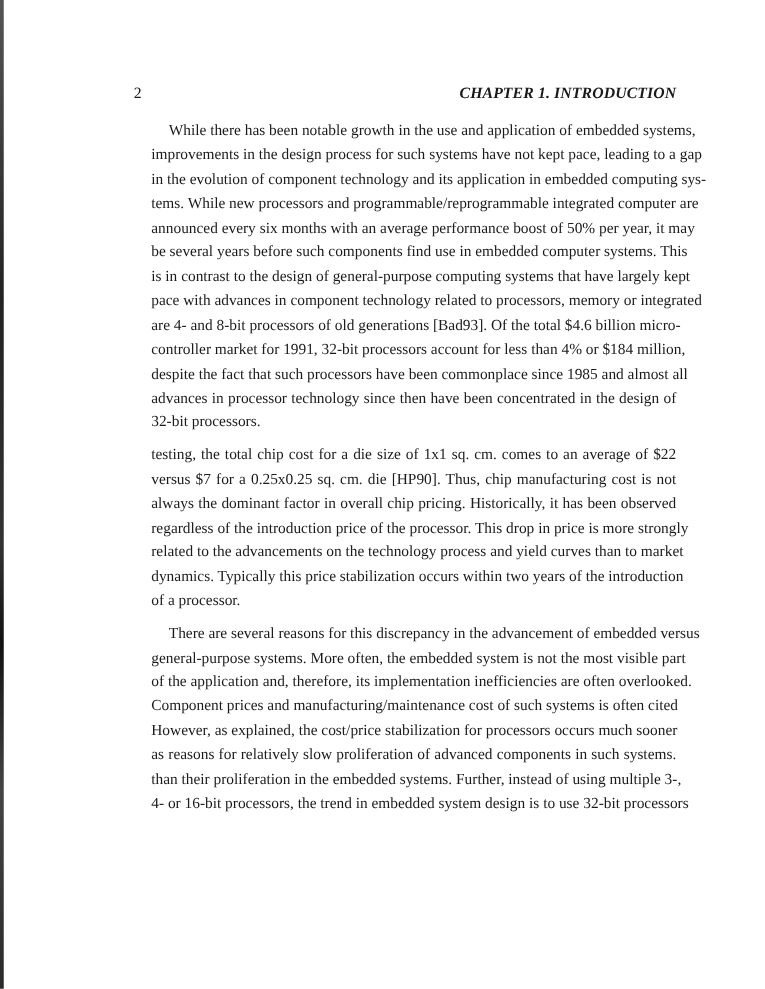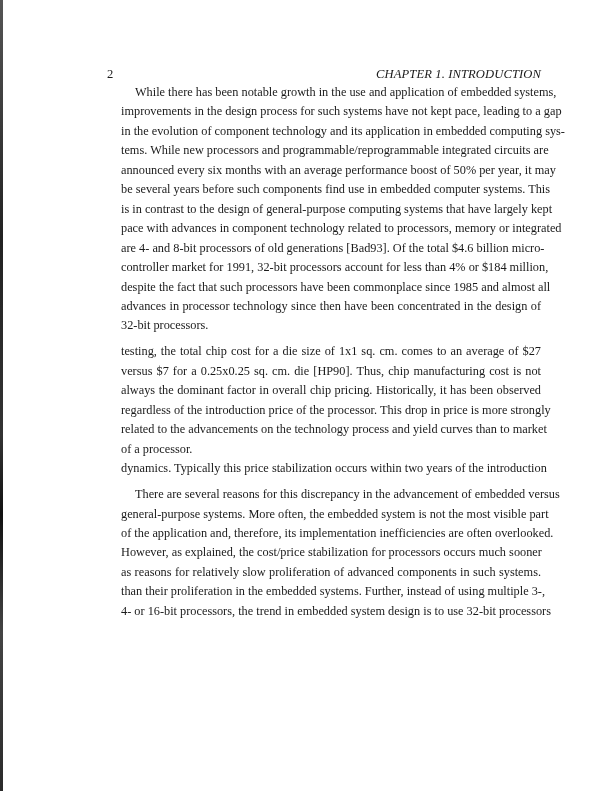--- a/index.html
+++ b/index.html
@@ -9,23 +9,23 @@
   }
   .left-edge {
     position: absolute; left: 0; top: 0; width: 3px; height: 791px;
     background: linear-gradient(to bottom, #555 0%, #222 30%, #333 55%, #111 65%, #444 80%, #2a2a2a 100%);
   }
   .running-head {
     position: absolute; left: 107px; top: 66px; width: 434px; height: 16px;
     font-size: 12.6px; line-height: 16px;
   }
   .page-number { position: absolute; left: 0; top: 0; }
-  .chapter-title { position: absolute; right: 0; top: 0; font-style: italic; letter-spacing: 0.1px; }
+  .chapter-title { position: absolute; right: 0; top: 0; font-style: italic; letter-spacing: 0.1px; font-weight: bold; }
   .body-text {
-    position: absolute; left: 107px; top: 83px; width: 434px;
+    position: absolute; left: 107px; top: 95px; width: 434px;
     font-size: 12.3px; line-height: 19.45px; text-align: justify;
   }
   .body-text p { margin: 0 0 6.5px 0; text-indent: 14px; text-align: justify; }
   .body-text p.last-para { margin-bottom: 16px; }
   .line { display: block; text-align: justify; text-align-last: justify; white-space: nowrap; }
   .line.final { text-align-last: left; }
   .line.indent { padding-left: 14px; }
 </style>
 </head>
 <body>
@@ -35,42 +35,43 @@
 <div class="running-head">
   <span class="page-number">2</span>
   <span class="chapter-title">CHAPTER 1.  INTRODUCTION</span>
 </div>
 
 <div class="body-text">
   <p>
     <span class="line indent">While there has been notable growth in the use and application of embedded systems,</span>
     <span class="line">improvements in the design process for such systems have not kept pace, leading to a gap</span>
     <span class="line">in the evolution of component technology and its application in embedded computing sys-</span>
-    <span class="line">tems.  While new processors and programmable/reprogrammable integrated circuits are</span>
+    <span class="line">tems.  While new processors and programmable/reprogrammable integrated computer are</span>
     <span class="line">announced every six months with an average performance boost of 50% per year, it may</span>
     <span class="line">be several years before such components find use in embedded computer systems.  This</span>
     <span class="line">is in contrast to the design of general-purpose computing systems that have largely kept</span>
     <span class="line">pace with advances in component technology related to processors, memory or integrated</span>
     <span class="line">are 4- and 8-bit processors of old generations [Bad93].  Of the total $4.6 billion micro-</span>
     <span class="line">controller market for 1991, 32-bit processors account for less than 4% or $184 million,</span>
     <span class="line">despite the fact that such processors have been commonplace since 1985 and almost all</span>
     <span class="line">advances in processor technology since then have been concentrated in the design of</span>
     <span class="line final">32-bit processors.</span>
   </p>
   <p>
-    <span class="line">testing, the total chip cost for a die size of 1x1 sq.  cm.  comes to an average of $27</span>
+    <span class="line">testing, the total chip cost for a die size of 1x1 sq.  cm.  comes to an average of $22</span>
     <span class="line">versus $7 for a 0.25x0.25 sq.  cm.  die [HP90].  Thus, chip manufacturing cost is not</span>
     <span class="line">always the dominant factor in overall chip pricing.  Historically, it has been observed</span>
     <span class="line">regardless of the introduction price of the processor. This drop in price is more strongly</span>
     <span class="line">related to the advancements on the technology process and yield curves than to market</span>
+    <span class="line">dynamics.  Typically this price stabilization occurs within two years of the introduction</span>
     <span class="line final">of a processor.</span>
-    <span class="line">dynamics.  Typically this price stabilization occurs within two years of the introduction</span>
   </p>
   <p class="last-para">
     <span class="line indent">There are several reasons for this discrepancy in the advancement of embedded versus</span>
     <span class="line">general-purpose systems.  More often, the embedded system is not the most visible part</span>
     <span class="line">of the application and, therefore, its implementation inefficiencies are often overlooked.</span>
+    <span class="line">Component prices and manufacturing/maintenance cost of such systems is often cited</span>
     <span class="line">However, as explained, the cost/price stabilization for processors occurs much sooner</span>
     <span class="line">as reasons for relatively slow proliferation of advanced components in such systems.</span>
     <span class="line">than their proliferation in the embedded systems.  Further, instead of using multiple 3-,</span>
     <span class="line">4- or 16-bit processors, the trend in embedded system design is to use 32-bit processors</span>
   </p>
 </div>
 
 </body></html>

